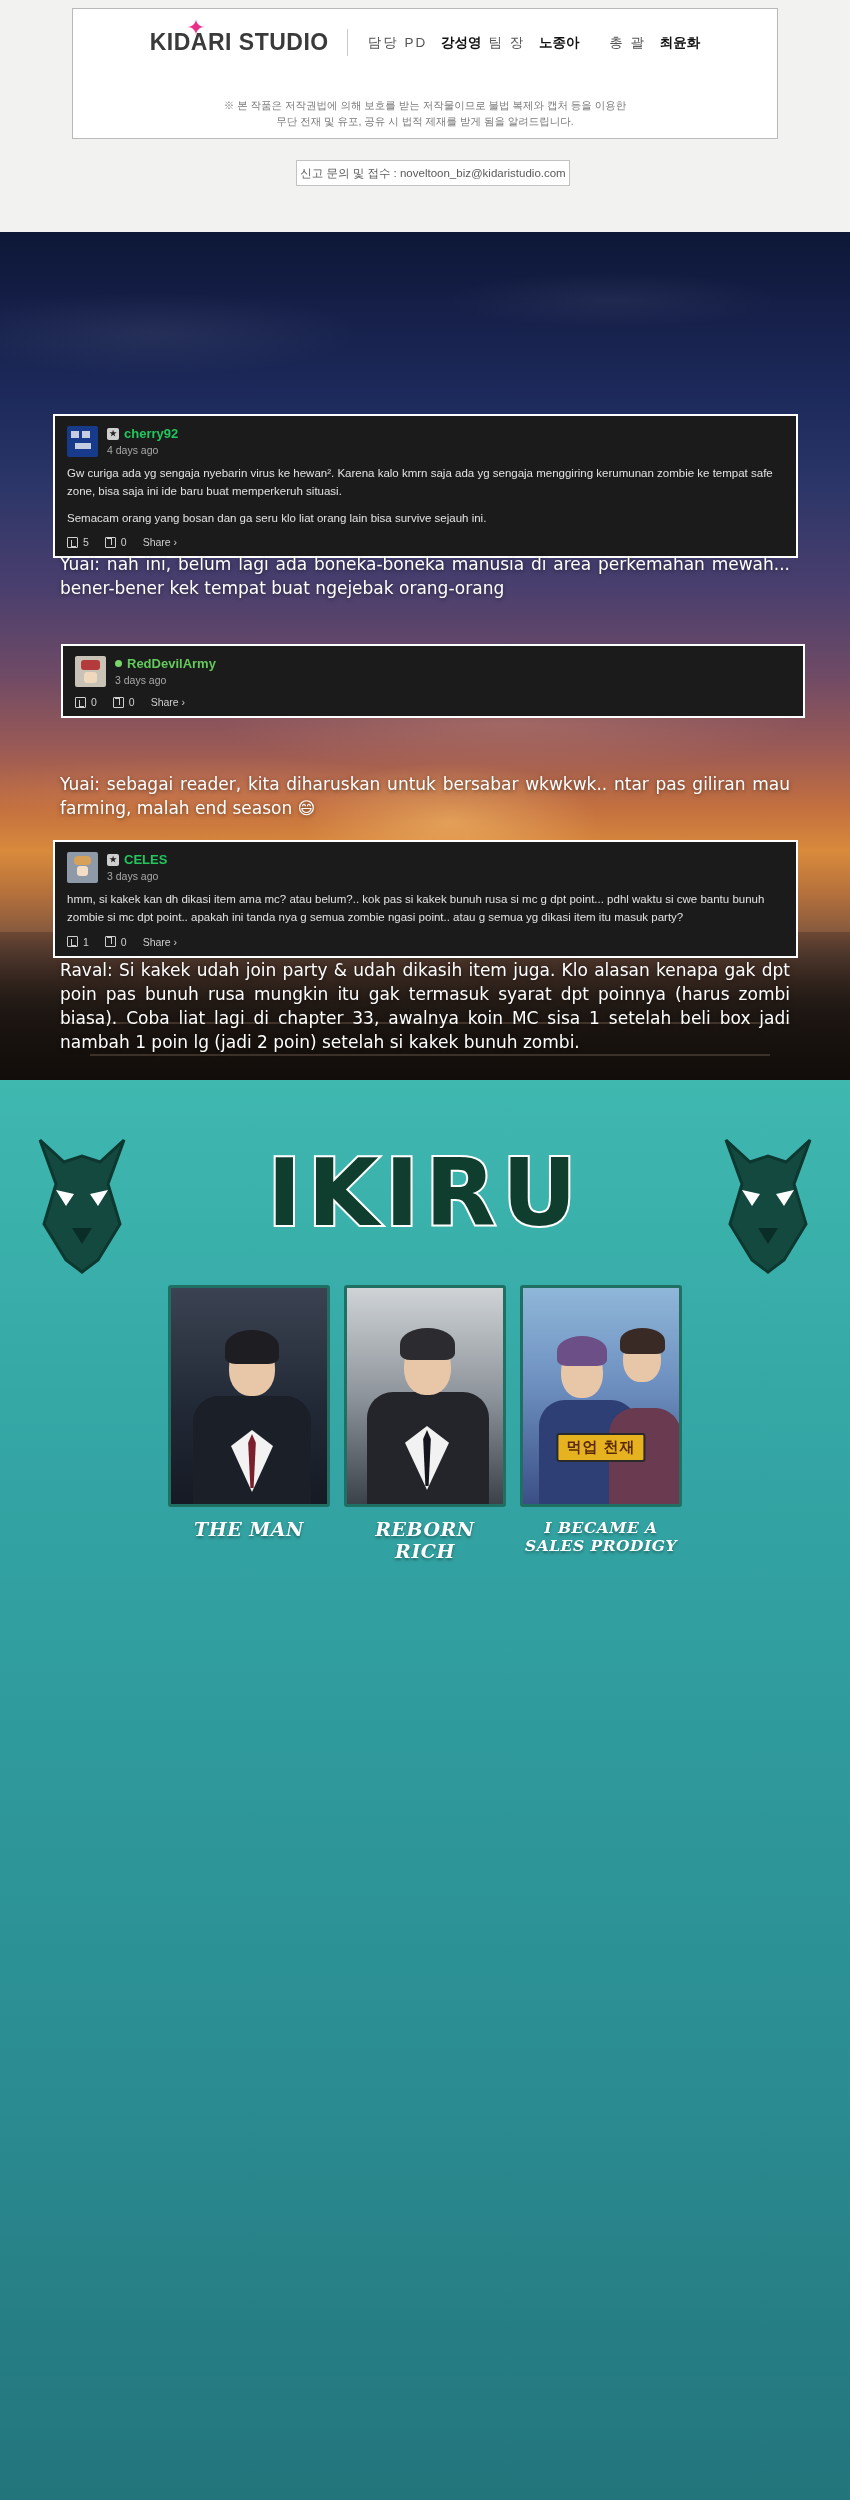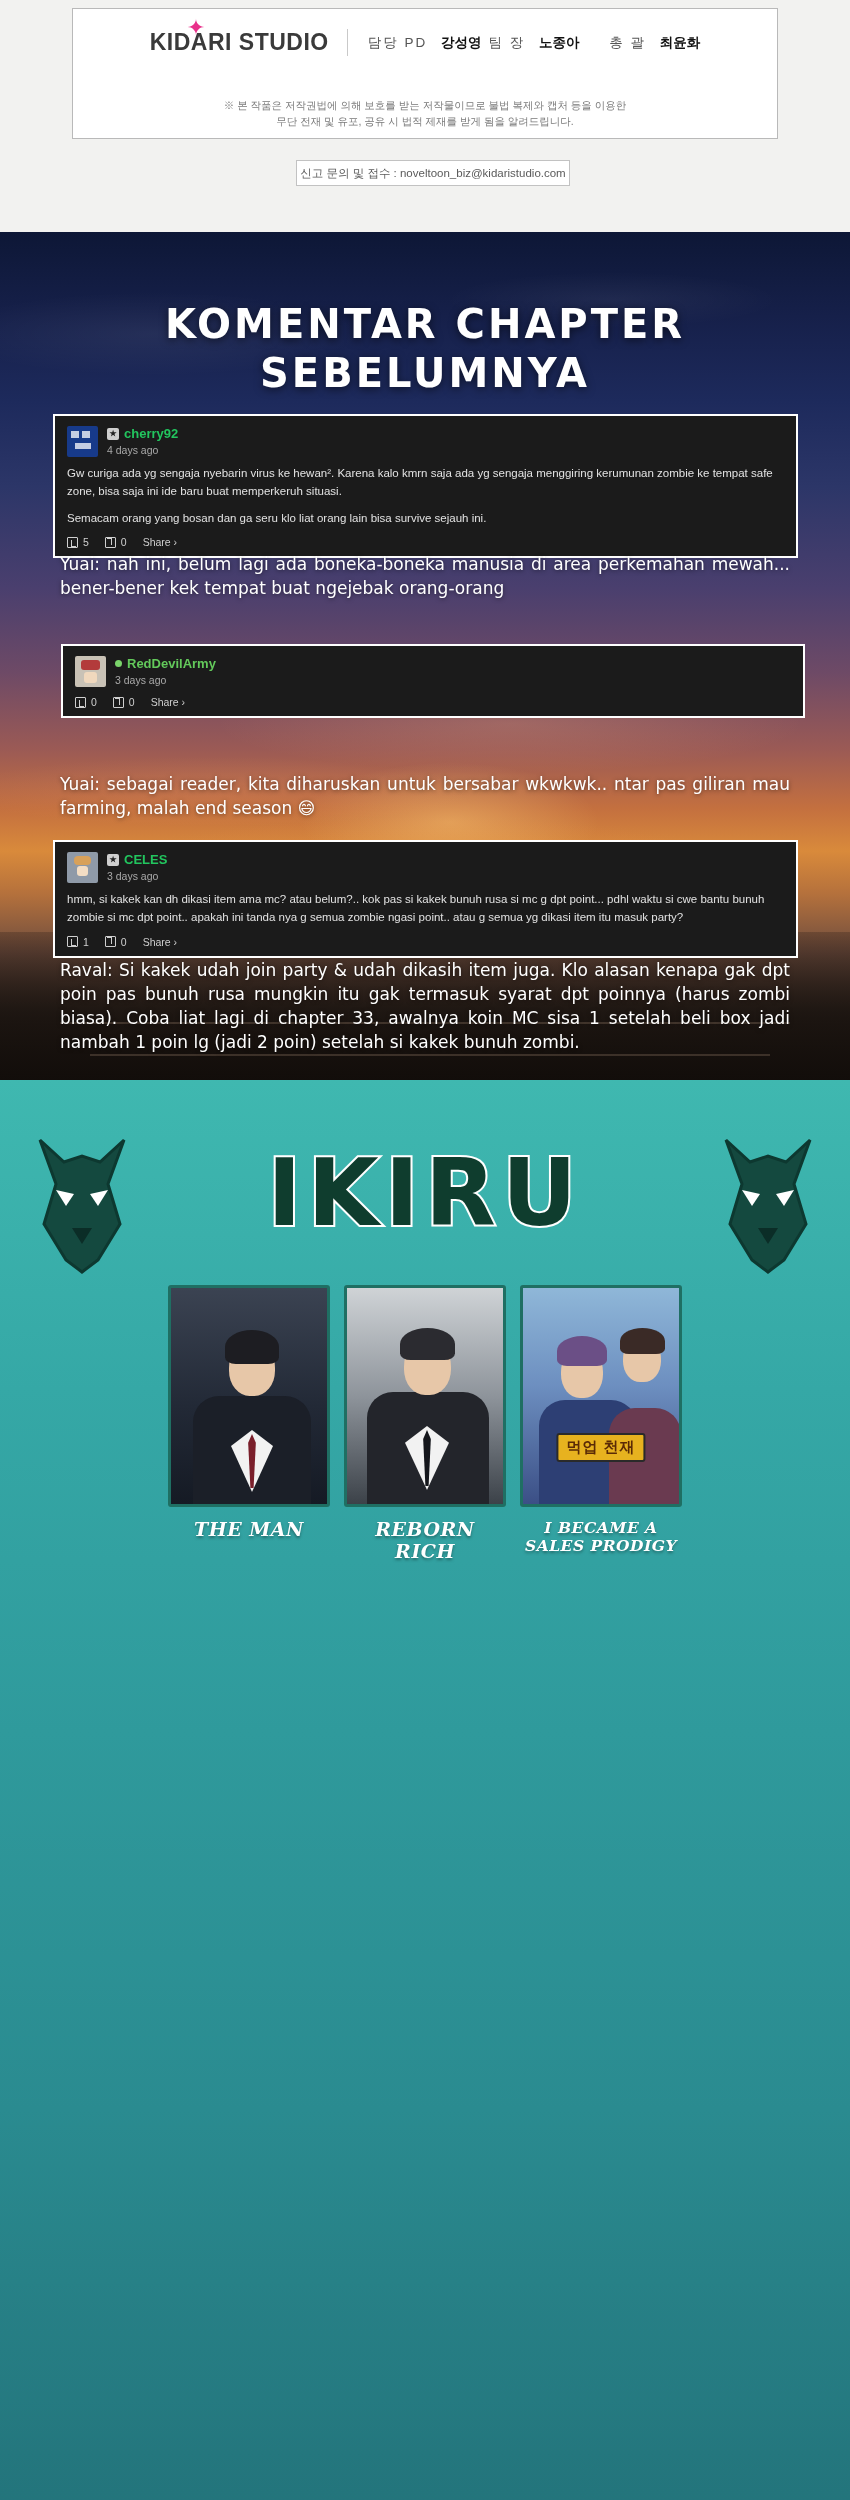--- a/index.html
+++ b/index.html
@@ -429,24 +429,20 @@
     </div>
   </div>
 
   <div class="sky-section">
     <div class="sky-clouds"></div>
     <div class="sun-glow"></div>
     <div class="ground-band"></div>
     <div class="rail-line" style="left:60px; top:790px; width:730px;"></div>
     <div class="rail-line" style="left:90px; top:822px; width:680px;"></div>
 
-    <div class="komentar-title">
-      <div>KOMENTAR CHAPTER</div>
-      <div>SEBELUMNYA</div>
-    </div>
 
     <div class="cmt-card" style="left:53px; top:182px; width:745px;">
       <div class="cmt-head">
         <div class="avatar av-cherry">
           <span class="px" style="left:4px;top:5px;width:8px;height:7px;"></span>
           <span class="px" style="left:15px;top:5px;width:8px;height:7px;"></span>
           <span class="px" style="left:8px;top:17px;width:16px;height:6px;"></span>
         </div>
         <div class="cmt-meta">
           <div class="cmt-name-row">

